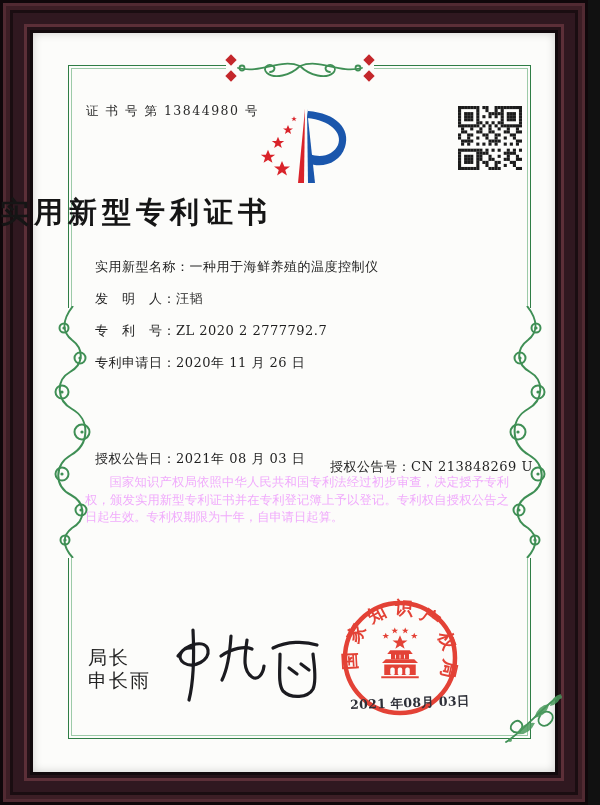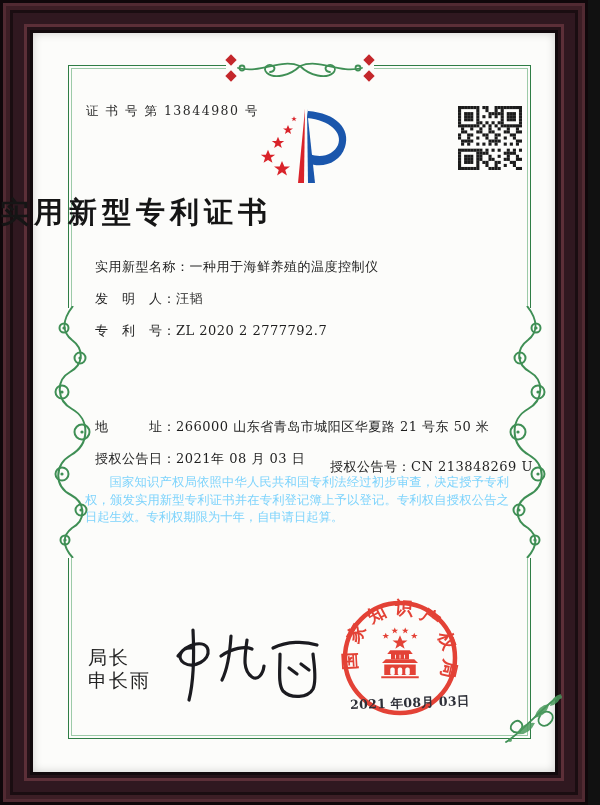--- a/index.html
+++ b/index.html
@@ -28,21 +28,21 @@
   .diamond{position:absolute;width:8px;height:8px;background:#c4272b;transform:rotate(45deg);}
   .cert-no{position:absolute;left:86px;top:103px;font-size:12.5px;letter-spacing:1.5px;color:#2a2a2a;}
   .qr{position:absolute;left:458px;top:106px;width:64px;height:64px;}
   .qr svg{display:block;}
   .logo{position:absolute;left:258px;top:103px;width:96px;height:84px;}
   .title{position:absolute;left:0;right:0;top:193px;text-align:left;font-size:29px;font-weight:700;
          letter-spacing:5px;color:#151515;}
   .row{position:absolute;left:95px;font-size:13px;color:#1f1f1f;letter-spacing:.5px;white-space:nowrap;}
   .row .pair2{position:absolute;left:235px;top:8px;}
   .paras{position:absolute;left:85px;top:474px;width:424px;font-size:12.3px;line-height:17.6px;
-         color:#7dd3fc;text-align:justify;}
+         color:#f0abfc;text-align:justify;}
   .paras p{margin:0;text-indent:2em;}
   .officer{position:absolute;left:88px;font-size:19px;color:#222;
            font-family:"DejaVu Sans","Liberation Sans",sans-serif;letter-spacing:2px;}
   .sig{position:absolute;left:148px;top:616px;width:175px;height:90px;}
   .seal{position:absolute;left:335px;top:593px;width:130px;height:130px;opacity:.93;}
   .seal-date{position:absolute;left:350px;top:695px;width:120px;font-size:12.5px;font-weight:700;
              color:#2e3038;letter-spacing:.3px;white-space:nowrap;transform:rotate(-2deg);}
   .z1{z-index:1}.z2{z-index:2}.z3{z-index:3}.z4{z-index:4}.z5{z-index:5}
 </style>
 </head>
@@ -368,21 +368,21 @@
       <path transform="translate(10,54) scale(0.72)" d="M0,-10 2.94,-3.09 10,-3.09 4.05,1.18 6.18,8.09 0,4 -6.18,8.09 -4.05,1.18 -10,-3.09 -2.94,-3.09 Z"></path>
       <path transform="translate(24,66) scale(0.8)" d="M0,-10 2.94,-3.09 10,-3.09 4.05,1.18 6.18,8.09 0,4 -6.18,8.09 -4.05,1.18 -10,-3.09 -2.94,-3.09 Z"></path>
     </g>
   </svg>
 
   <div class="title z4">实用新型专利证书</div>
 
   <div class="row z4" style="top:290px"><span>发　明　人：</span><span>汪韬</span></div>
   <div class="row z4" style="top:258px"><span>实用新型名称：</span><span>一种用于海鲜养殖的温度控制仪</span></div>
   <div class="row z4" style="top:322px"><span>专　利　号：</span><span>ZL 2020 2 2777792.7</span></div>
-  <div class="row z4" style="top:418px"><span>地　　　址：</span><span>266000 山东省青岛市城阳区华夏路 21 号东 50 米</span></div>
+  <div class="row z4" style="top:354px"><span>专利申请日：</span><span>2020年 11 月 26 日</span></div>
   <div class="row z4" style="top:450px">
     <span>授权公告日：</span><span>2021年 08 月 03 日</span>
     <span class="pair2"><span>授权公告号：</span><span>CN 213848269 U</span></span>
   </div>
 
   <div class="paras z4">
     <p>国家知识产权局依照中华人民共和国专利法经过初步审查，决定授予专利权，颁发实用新型专利证书并在专利登记簿上予以登记。专利权自授权公告之日起生效。专利权期限为十年，自申请日起算。</p>
   </div>
 
   <div class="officer z4" style="top:645px">局长</div>

